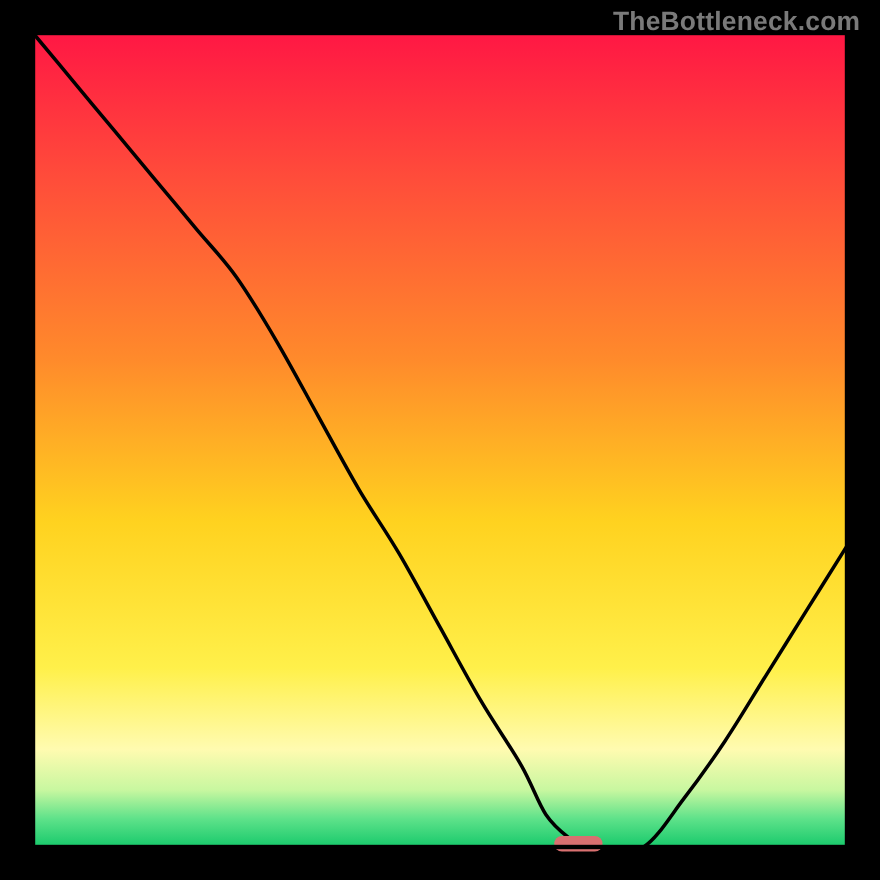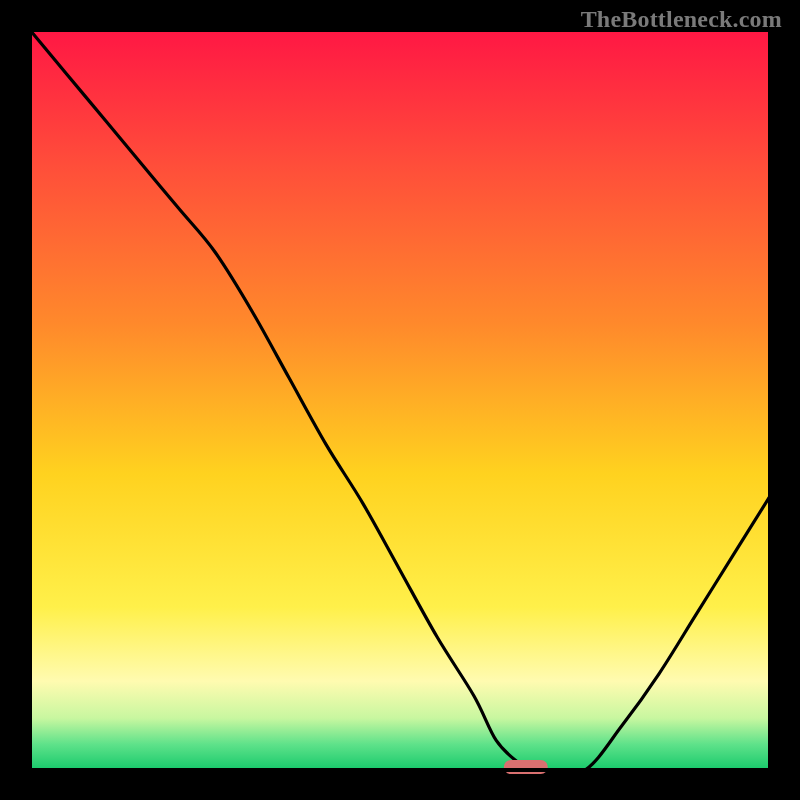--- a/index.html
+++ b/index.html
@@ -8,21 +8,20 @@
     width: 800px;
     height: 800px;
     background: #000;
     overflow: hidden;
     font-family: Arial, Helvetica, sans-serif;
   }
   .stage {
     position: relative;
     width: 800px;
     height: 688px;
-    font-family: Liberation Serif, serif;
   }
   .watermark {
     position: absolute;
     top: 6px;
     right: 18px;
     color: #7a7a7a;
     font-size: 24px;
     font-weight: 600;
     letter-spacing: 0.2px;
     z-index: 5;

